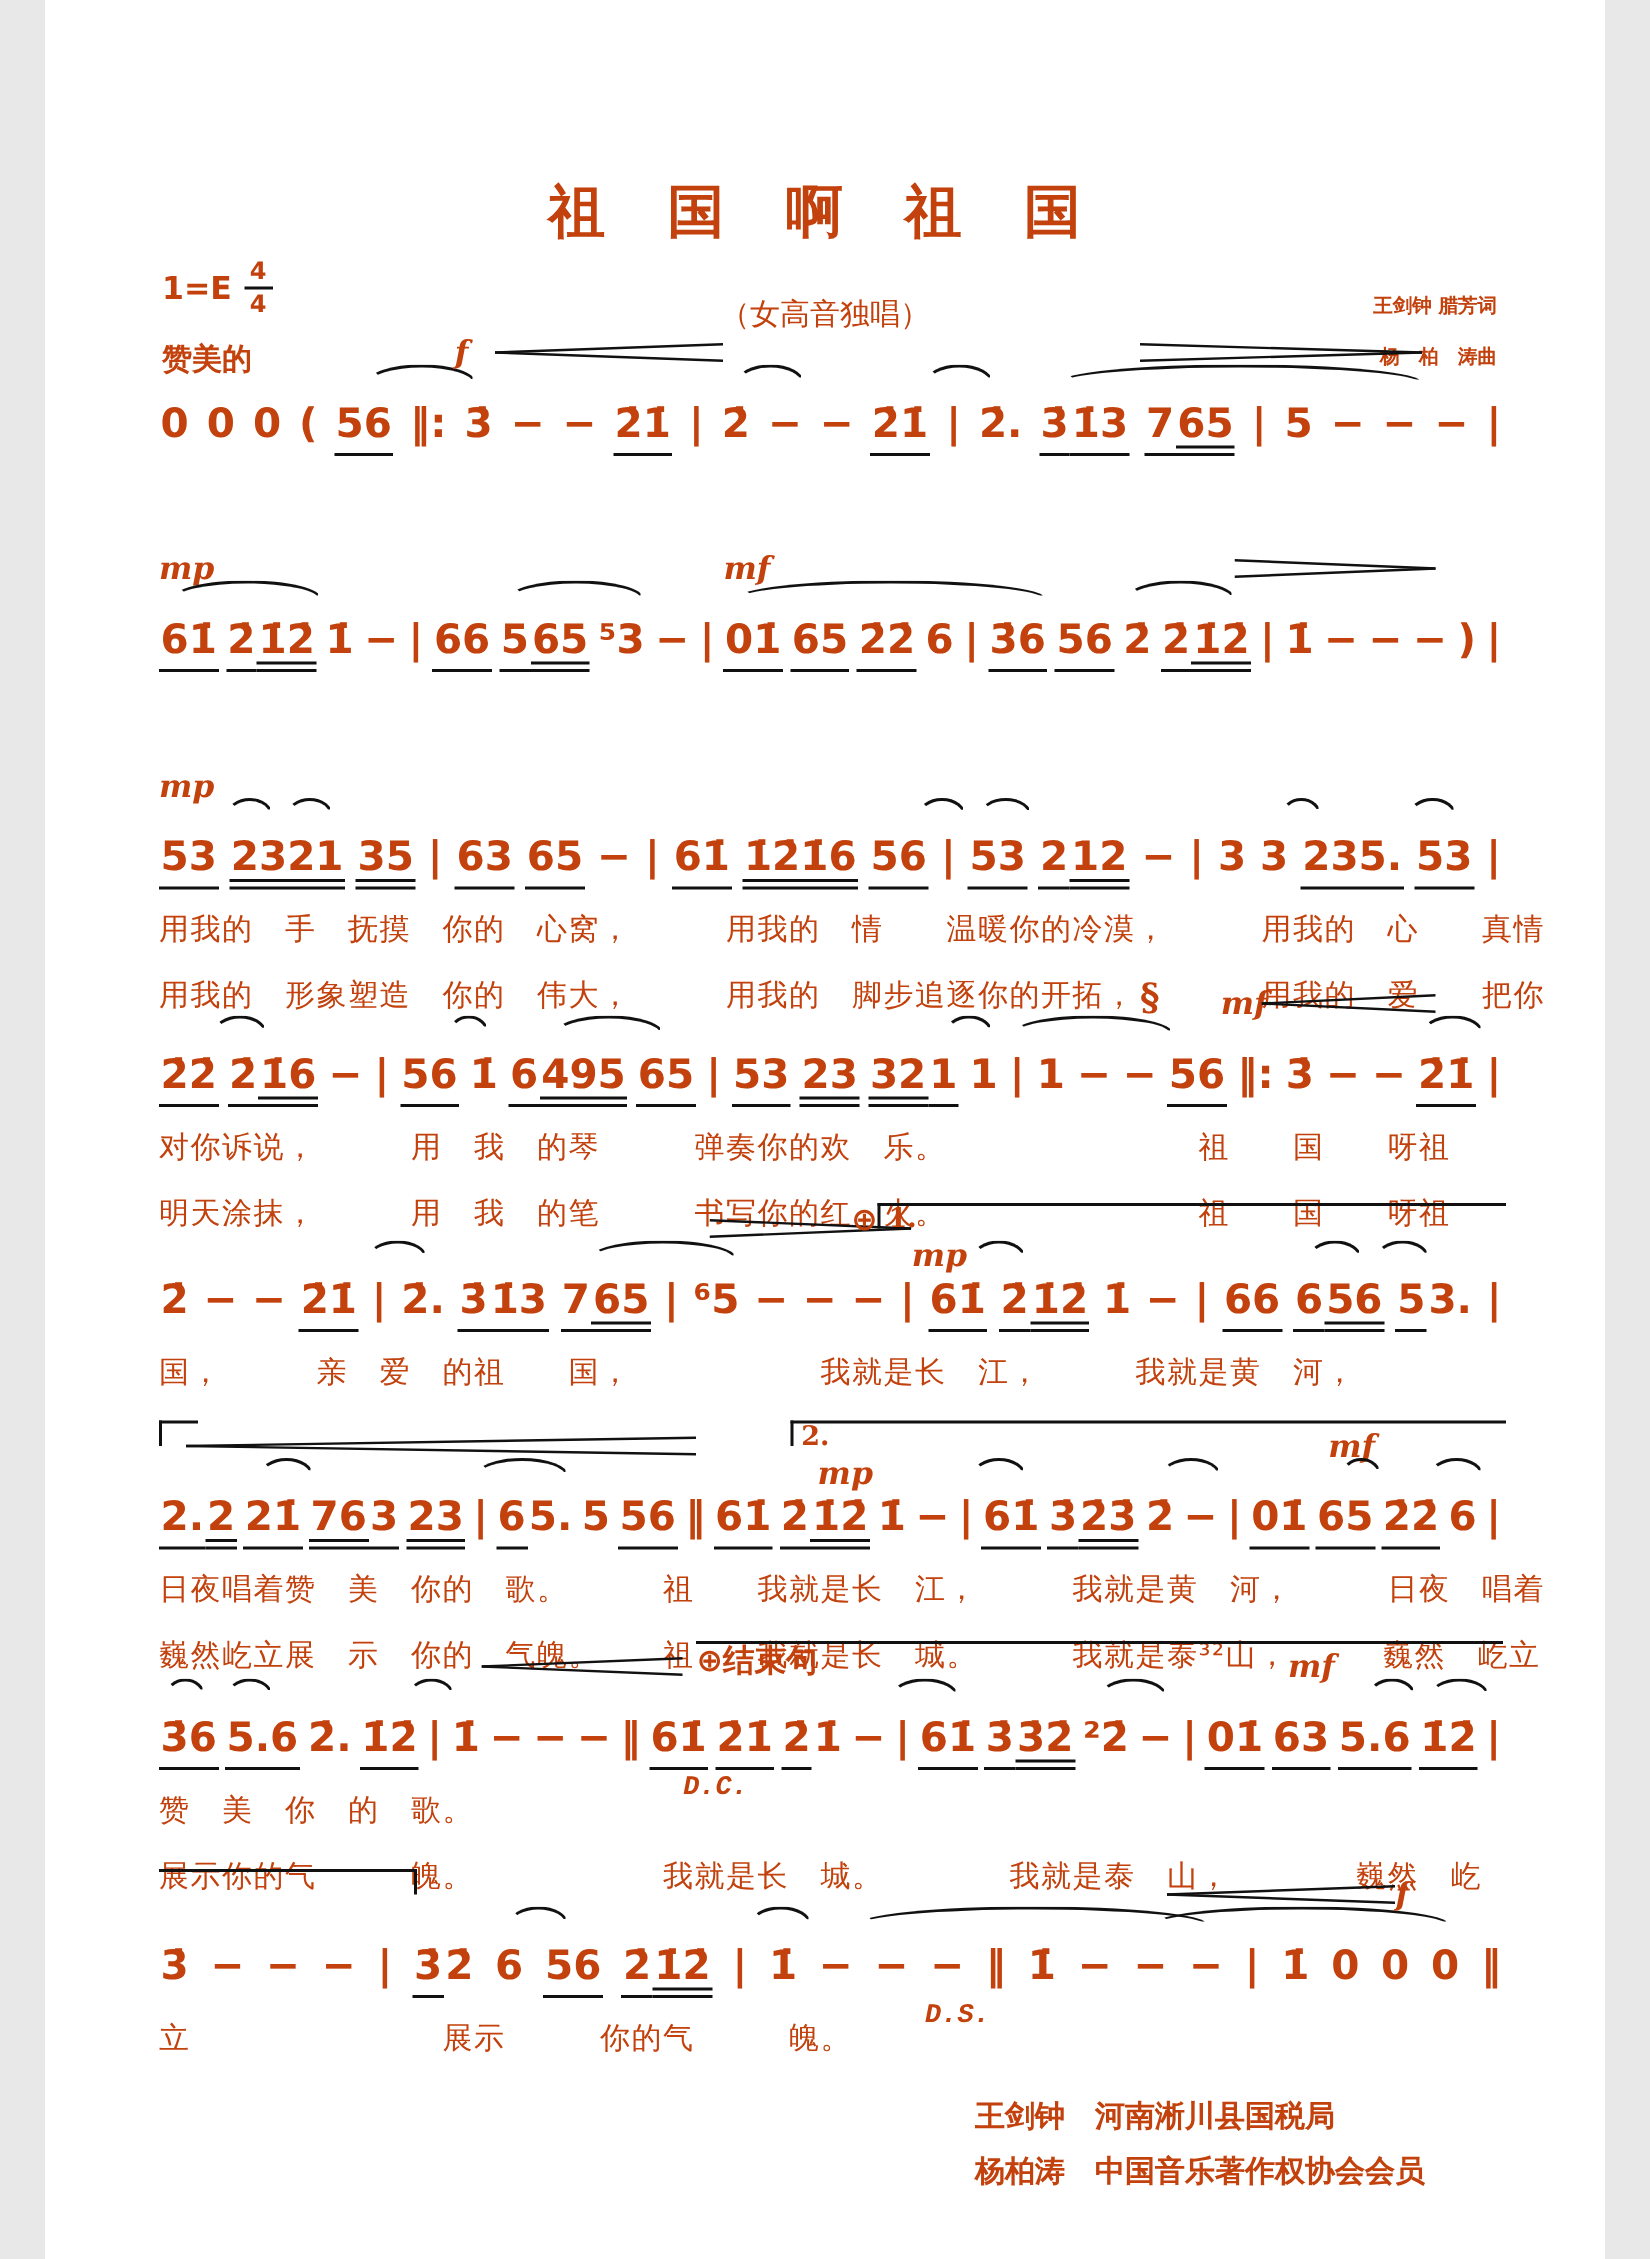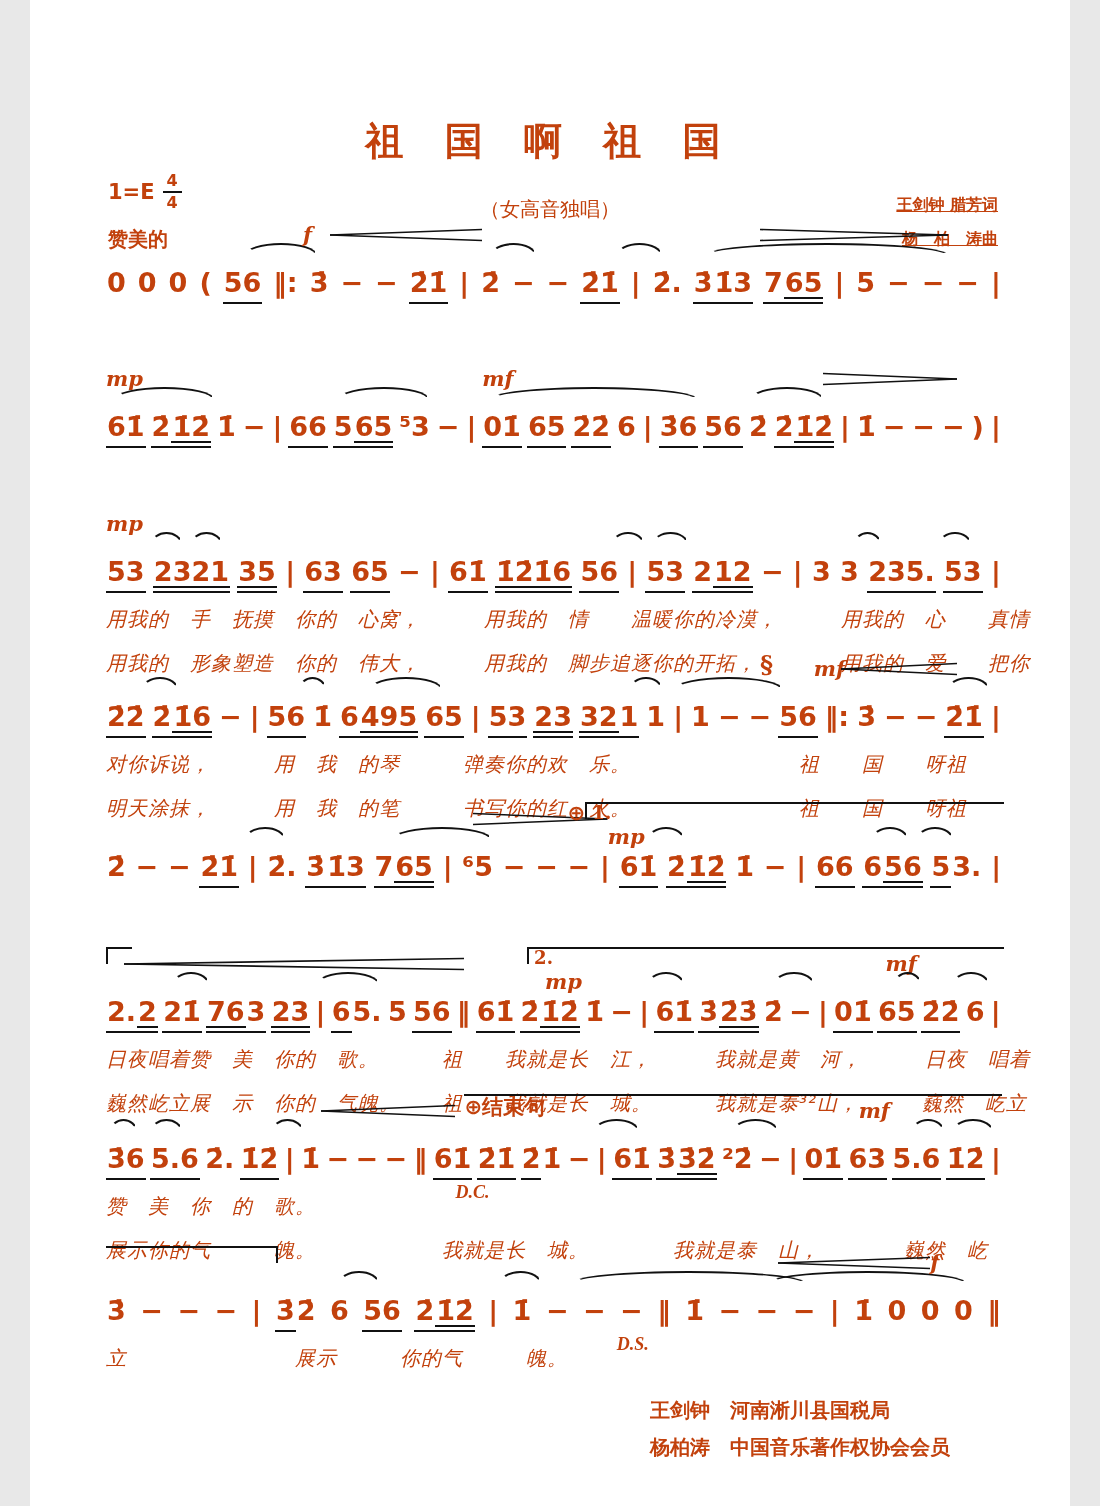--- a/index.html
+++ b/index.html
@@ -6,56 +6,56 @@
   .sheet{position:relative;width:1040px;height:1506px;background:#ffffff;
          font-family:"DejaVu Sans",sans-serif;color:#c2410c;overflow:hidden;margin:0 auto;}
   .title{position:absolute;top:116px;left:0;width:100%;text-align:center;
          font-size:38px;font-weight:bold;letter-spacing:14px;}
   .keyrow{position:absolute;top:172px;left:78px;font-size:21px;font-weight:bold;display:flex;align-items:center;}
   .meter{display:inline-flex;flex-direction:column;text-align:center;font-size:16px;
          line-height:1.1;margin-left:8px;font-weight:bold;}
   .mnum{border-bottom:2px solid #111;padding:0 4px 1px;}
   .mden{padding-top:1px;}
   .subtitle{position:absolute;top:196px;left:0;width:100%;text-align:center;font-size:20px;}
-  .credits{position:absolute;top:188px;right:72px;text-align:right;font-size:16px;font-weight:bold;line-height:34px;text-decoration:underline;}
+  .credits{position:absolute;top:188px;right:72px;text-align:right;font-size:13px;font-weight:bold;line-height:34px;}
   .tempo{position:absolute;top:226px;left:78px;font-size:20px;font-weight:bold;}
   .footer{position:absolute;top:1392px;left:620px;font-size:20px;font-weight:bold;line-height:37px;}
 
   .system{position:absolute;left:76px;right:68px;}
   .sys1{top:256px;} .sys2{top:400px;} .sys3{top:545px;} .sys4{top:690px;}
   .sys5{top:840px;} .sys6{top:985px;} .sys7{top:1132px;} .sys8{top:1284px;}
 
   .notesline{position:relative;}
   .notes{display:flex;justify-content:space-between;align-items:flex-end;
          font-weight:bold;font-size:27px;height:48px;}
   .tok{display:inline-flex;align-items:flex-end;white-space:nowrap;}
   .nt{display:inline-block;line-height:1.05;padding:0 1px 7px 1px;}
   .u1{padding-bottom:4.5px;border-bottom:2.5px solid #111;}
   .u2{padding-bottom:0;border-bottom:7px double #111;}
 
   .mk-dyn{position:absolute;top:-34px;font-family:"DejaVu Serif",serif;
           font-style:italic;font-weight:bold;font-size:21px;}
   .mk-dyn.low{top:-16px;}
-  .mk-btext{position:absolute;top:50px;font-family:Liberation Serif, serif;
+  .mk-btext{position:absolute;top:50px;font-family:Liberation Mono, monospace;
             font-style:italic;font-weight:bold;font-size:18px;}
   .mk-arc{position:absolute;top:-13px;height:12px;box-sizing:border-box;
           border:2px solid transparent;border-top-color:#111;
           border-radius:50%/100% 100% 0 0;}
   .mk-hp{position:absolute;top:-28px;height:14px;}
   .mk-seg{position:absolute;top:-40px;font-weight:bold;font-size:25px;
           font-family:"DejaVu Serif",serif;}
   .mk-coda{position:absolute;top:-39px;font-weight:bold;font-size:21px;white-space:nowrap;}
   .mk-volta{position:absolute;top:-38px;height:15px;border-top:2px solid #111;border-left:2px solid #111;}
   .mk-volta .vlab{position:absolute;left:5px;top:-2px;font-family:"DejaVu Serif",serif;
                   font-weight:bold;font-size:18px;}
   .mk-tick{position:absolute;top:-38px;width:24px;height:15px;border-top:2px solid #111;border-left:2px solid #111;}
   .mk-topline{position:absolute;top:-38px;border-top:2px solid #111;height:2px;}
   .mk-endbr{position:absolute;top:-38px;height:15px;border-top:2px solid #111;border-right:2px solid #111;}
 
-  .lyr{white-space:pre;font-size:20px;line-height:36px;margin-top:8px;letter-spacing:1px;font-style:italic;}
+  .lyr{white-space:pre;font-size:20px;line-height:36px;margin-top:8px;letter-spacing:1px;}
 </style>
 </head>
 <body>
 
 <div class="sheet">
   <div class="title">祖 国 啊 祖 国</div>
 
   <div class="keyrow">
     <span>1=E</span>
     <span class="meter">
@@ -527,20 +527,21 @@
             </span>
             <span class="tok">
               <span class="nt u1">5</span>
               <span class="nt">3.</span>
             </span>
             <span class="tok">
               <span class="nt">|</span>
             </span>
           </div>
         </div>
+        <div class="lyr">国，　　　亲　爱　的祖　　国，　　　　　　我就是长　江，　　　我就是黄　河，</div>
       </div>
       <div class="system sys6">
         <div class="notesline">
           <span class="mk-tick" style="left: 0%;"></span>
           <svg viewBox="0 0 100 14" preserveAspectRatio="none" class="mk-hp" style="left: 2%; width: 38%;">
             <line x1="0" y1="7" x2="100" y2="1.5" stroke="#111" stroke-width="1.6" vector-effect="non-scaling-stroke"></line>
             <line x1="0" y1="7" x2="100" y2="12.5" stroke="#111" stroke-width="1.6" vector-effect="non-scaling-stroke"></line>
           </svg>
           <div class="mk-volta" style="left: 47%; width: 53%;">
             <span class="vlab">2.</span>

